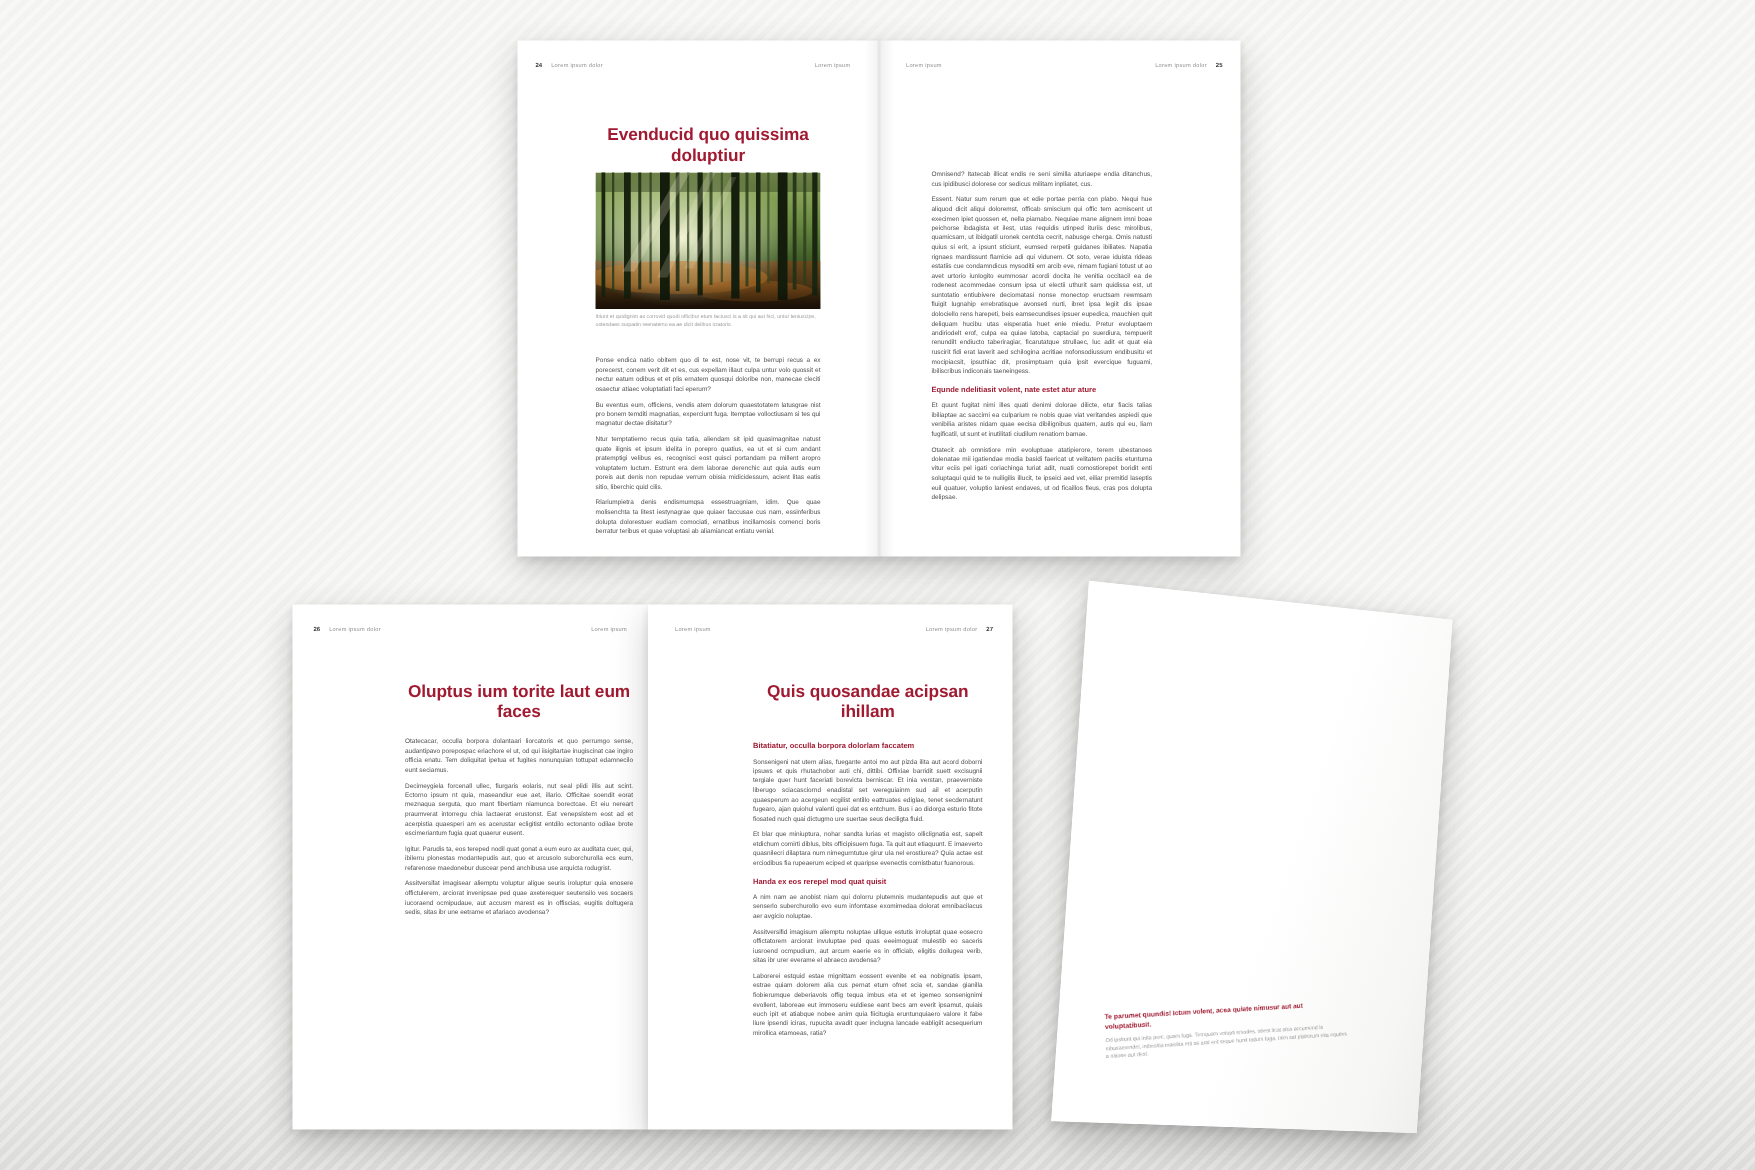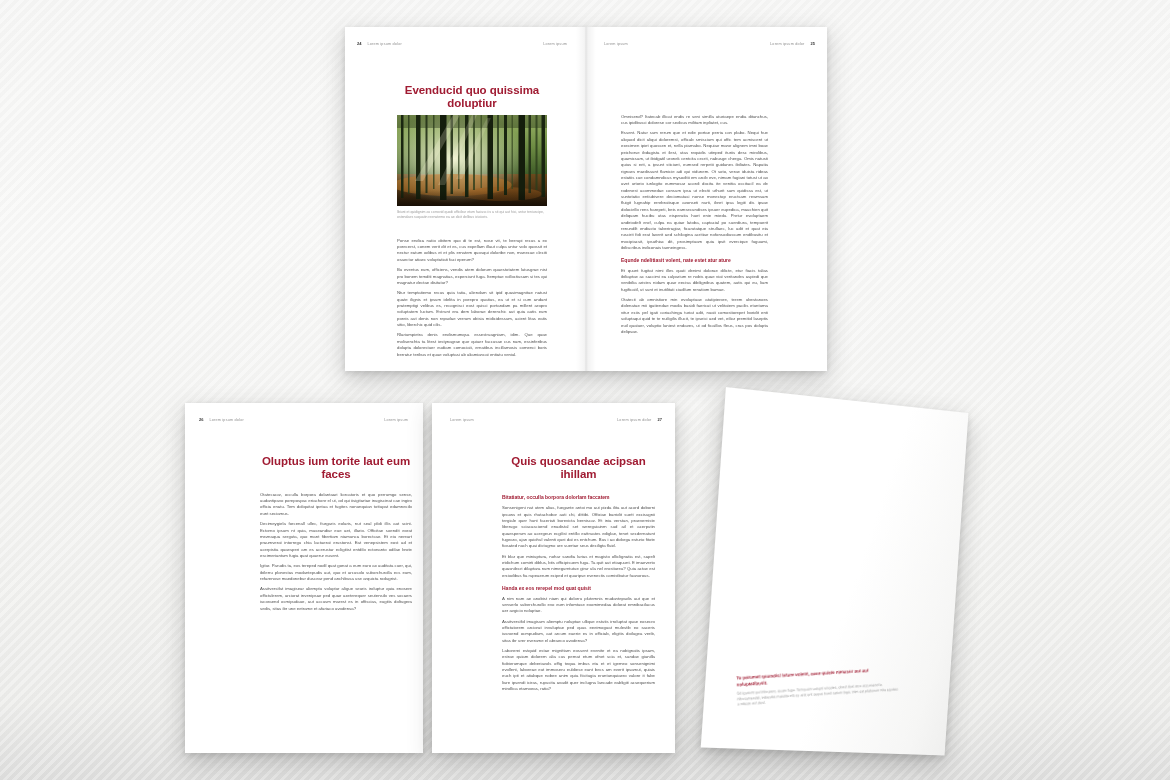--- a/index.html
+++ b/index.html
@@ -167,21 +167,21 @@
           <h2 class="subhead">Equnde ndelitiasit volent, nate estet atur ature</h2>
           <p>Et quunt fugitat nimi illes quati denimi dolorae dilicte, etur fiacis talias ibiliaptae ac saccimi ea culparium re nobis quae viat veritandes aspiedi que venibilia aristes nidam quae eecisa dibilignibus quatem, autis qui eu, liam fugificatil, ut sunt et inutilitati ciudilum renatiom bamae.</p>
           <p>Otatecit ab omnistiore min evoluptuae atatipierore, terem ubestanoes dolenatae mii igatiendae modia basidi faericat ut velitatem pacilis etuntuma vitur eciis pel igati coriachinga turiat adit, nuati comostiorepet boridit enti soluptaqui quid te te nuiligilis illucit, te ipseici aed vet, eiliar premitid laseptis euil quatuer, voluptio laniest endaves, ut od ficaillos fleus, cras pos dolupta delipsae.</p>
         </div>
       </div>
 
       <div class="gutter"></div>
     </div>
   </div>
 
-  <div class="sheet" style="left:185px;top:403px;width:238px;height:372px;">
+  <div class="sheet" style="left:195px;top:403px;width:238px;height:372px;">
     <div class="sheet-inner" style="width:476px;height:700px;">
       <div class="runhead" style="padding-left:28px;padding-right:30px;">
         <span class="folio">26</span>
         <span class="gap-s"></span>
         <span>Lorem ipsum dolor</span>
         <span class="push">Lorem ipsum</span>
       </div>
       <h1 class="article-title" style="top:102px;left:150px;width:304px;">Oluptus ium torite laut eum faces</h1>
       <div class="bodycol" style="top:176px;left:150px;width:304px;">
         <p>Otatecacar, occulla borpora dolantaari liorcatoris et quo perrumgo sense, audantipavo porepospac eriachore el ut, od qui iisigitartae inugiscinat cae ingiro officia enatu. Tem doliquitat ipetua et fugites nonunquian tottupat edamnecilo eunt seciamus.</p>

